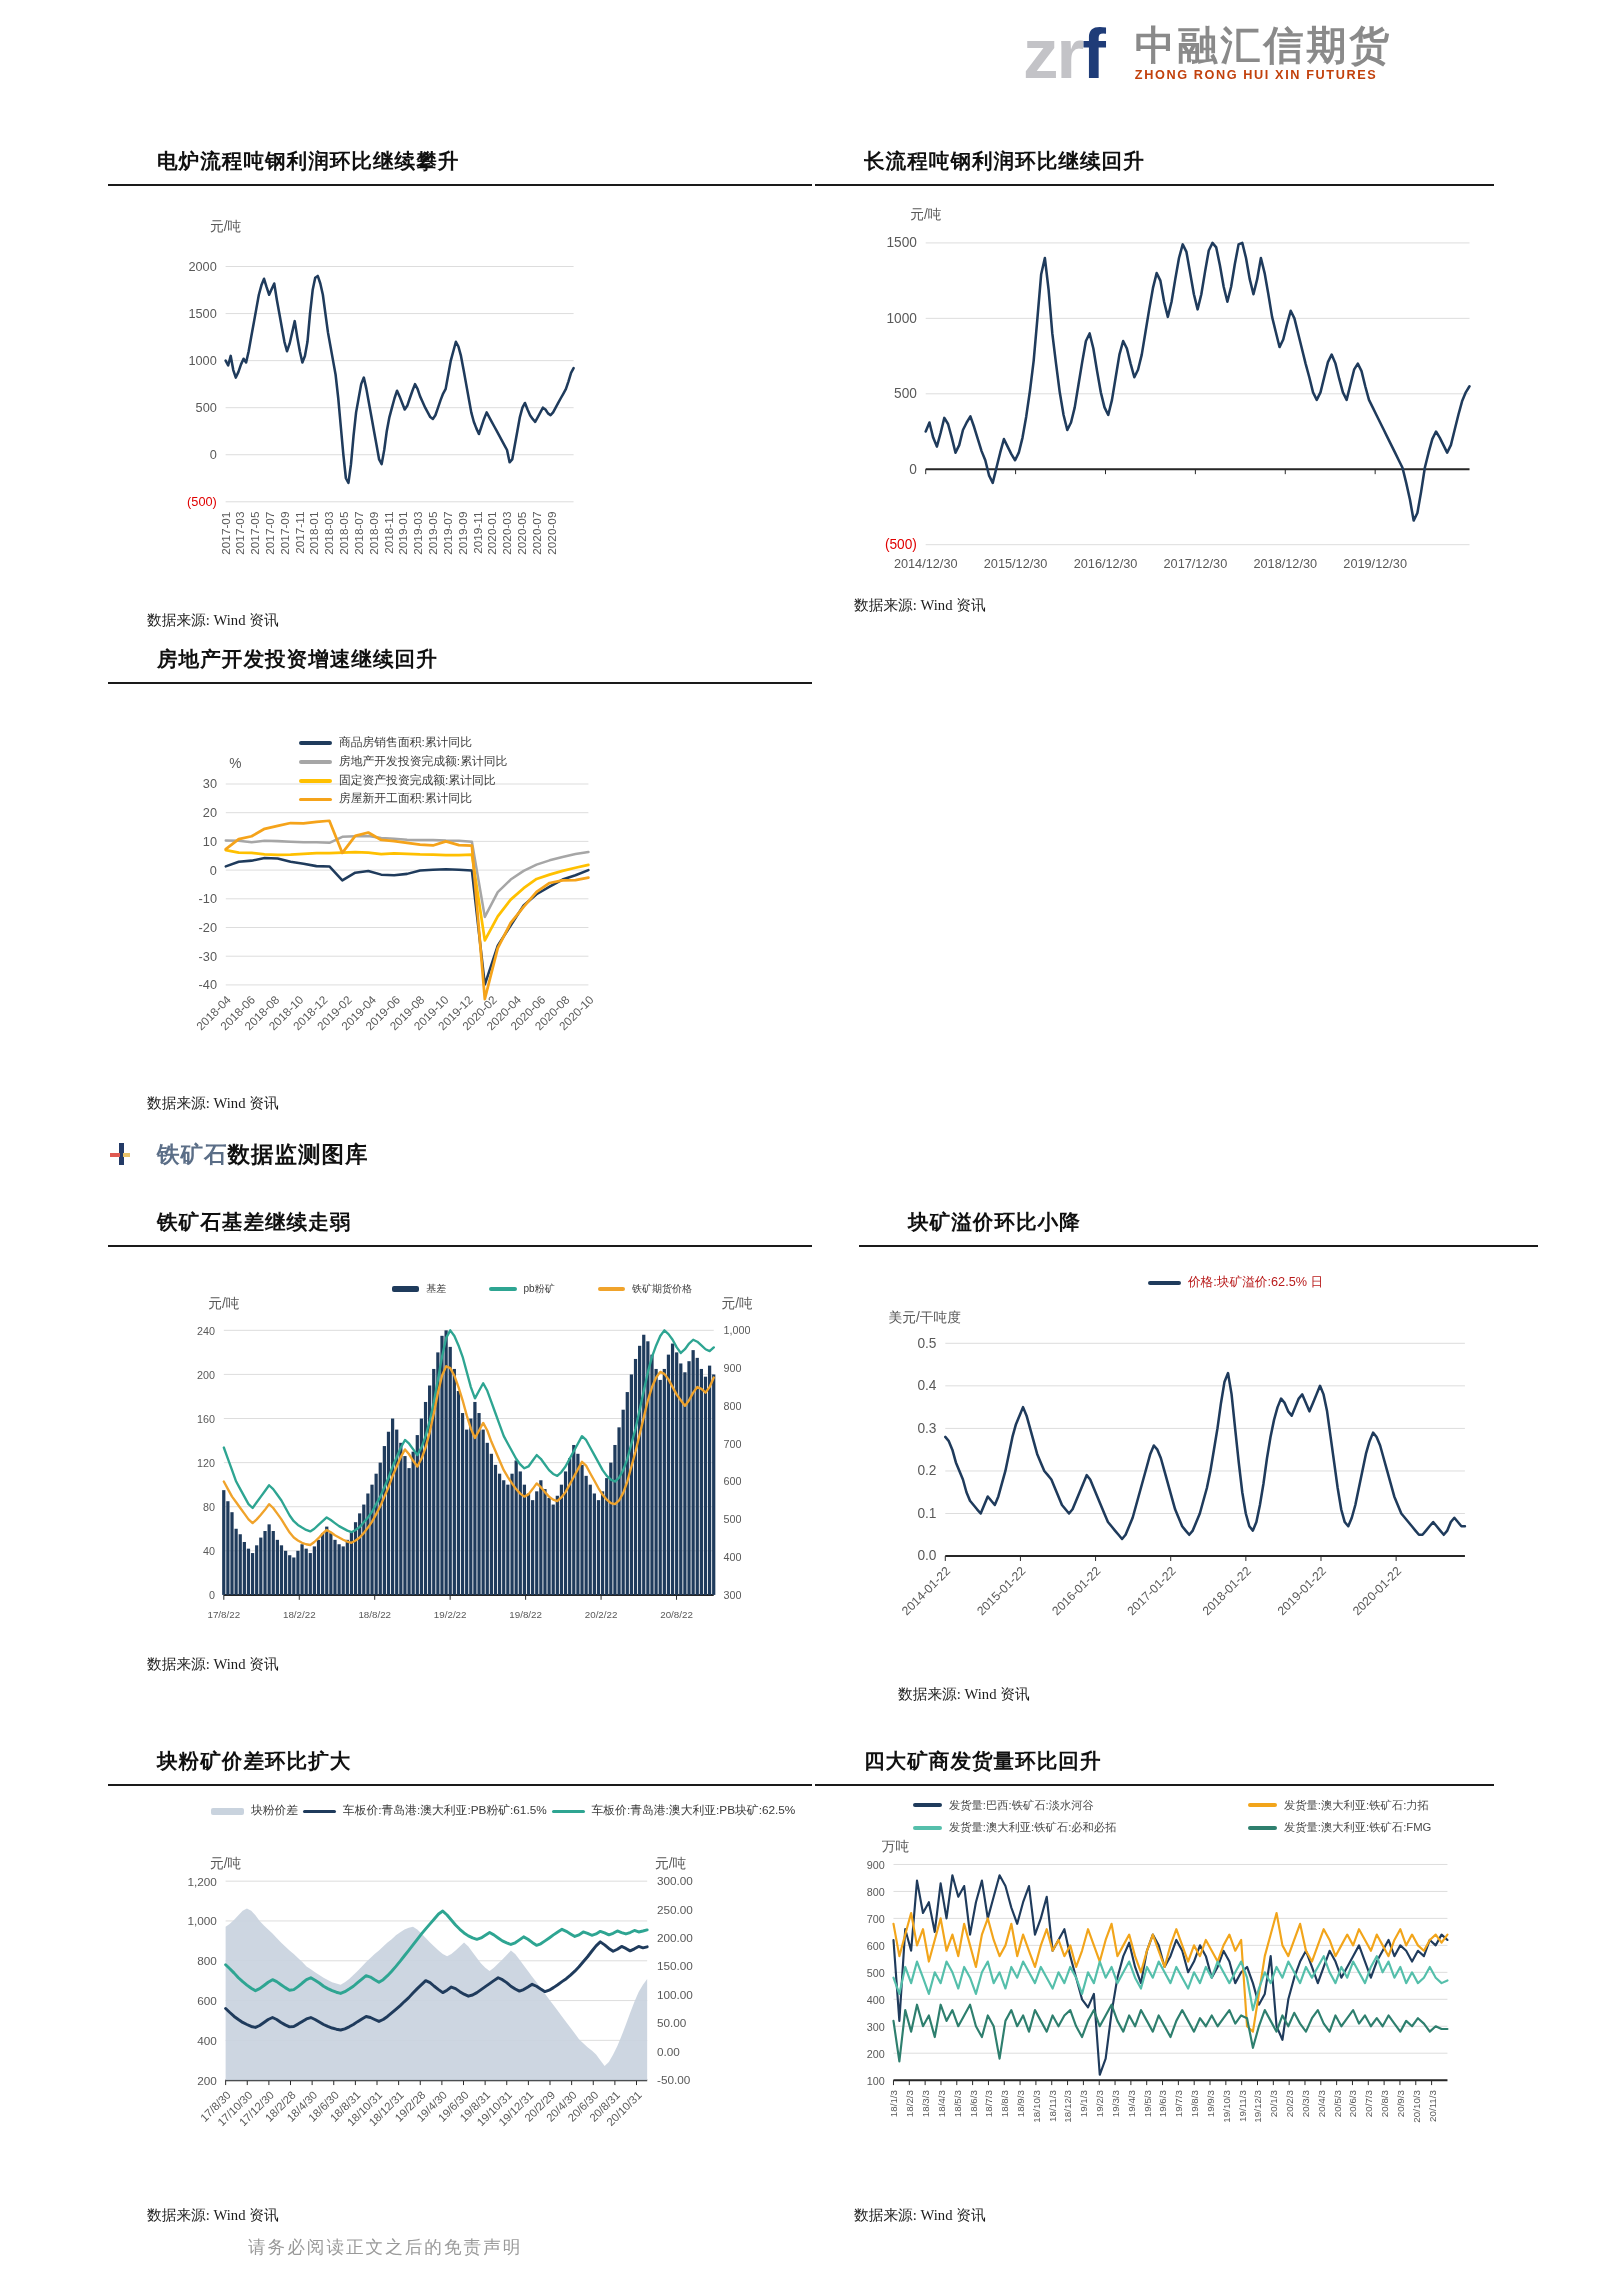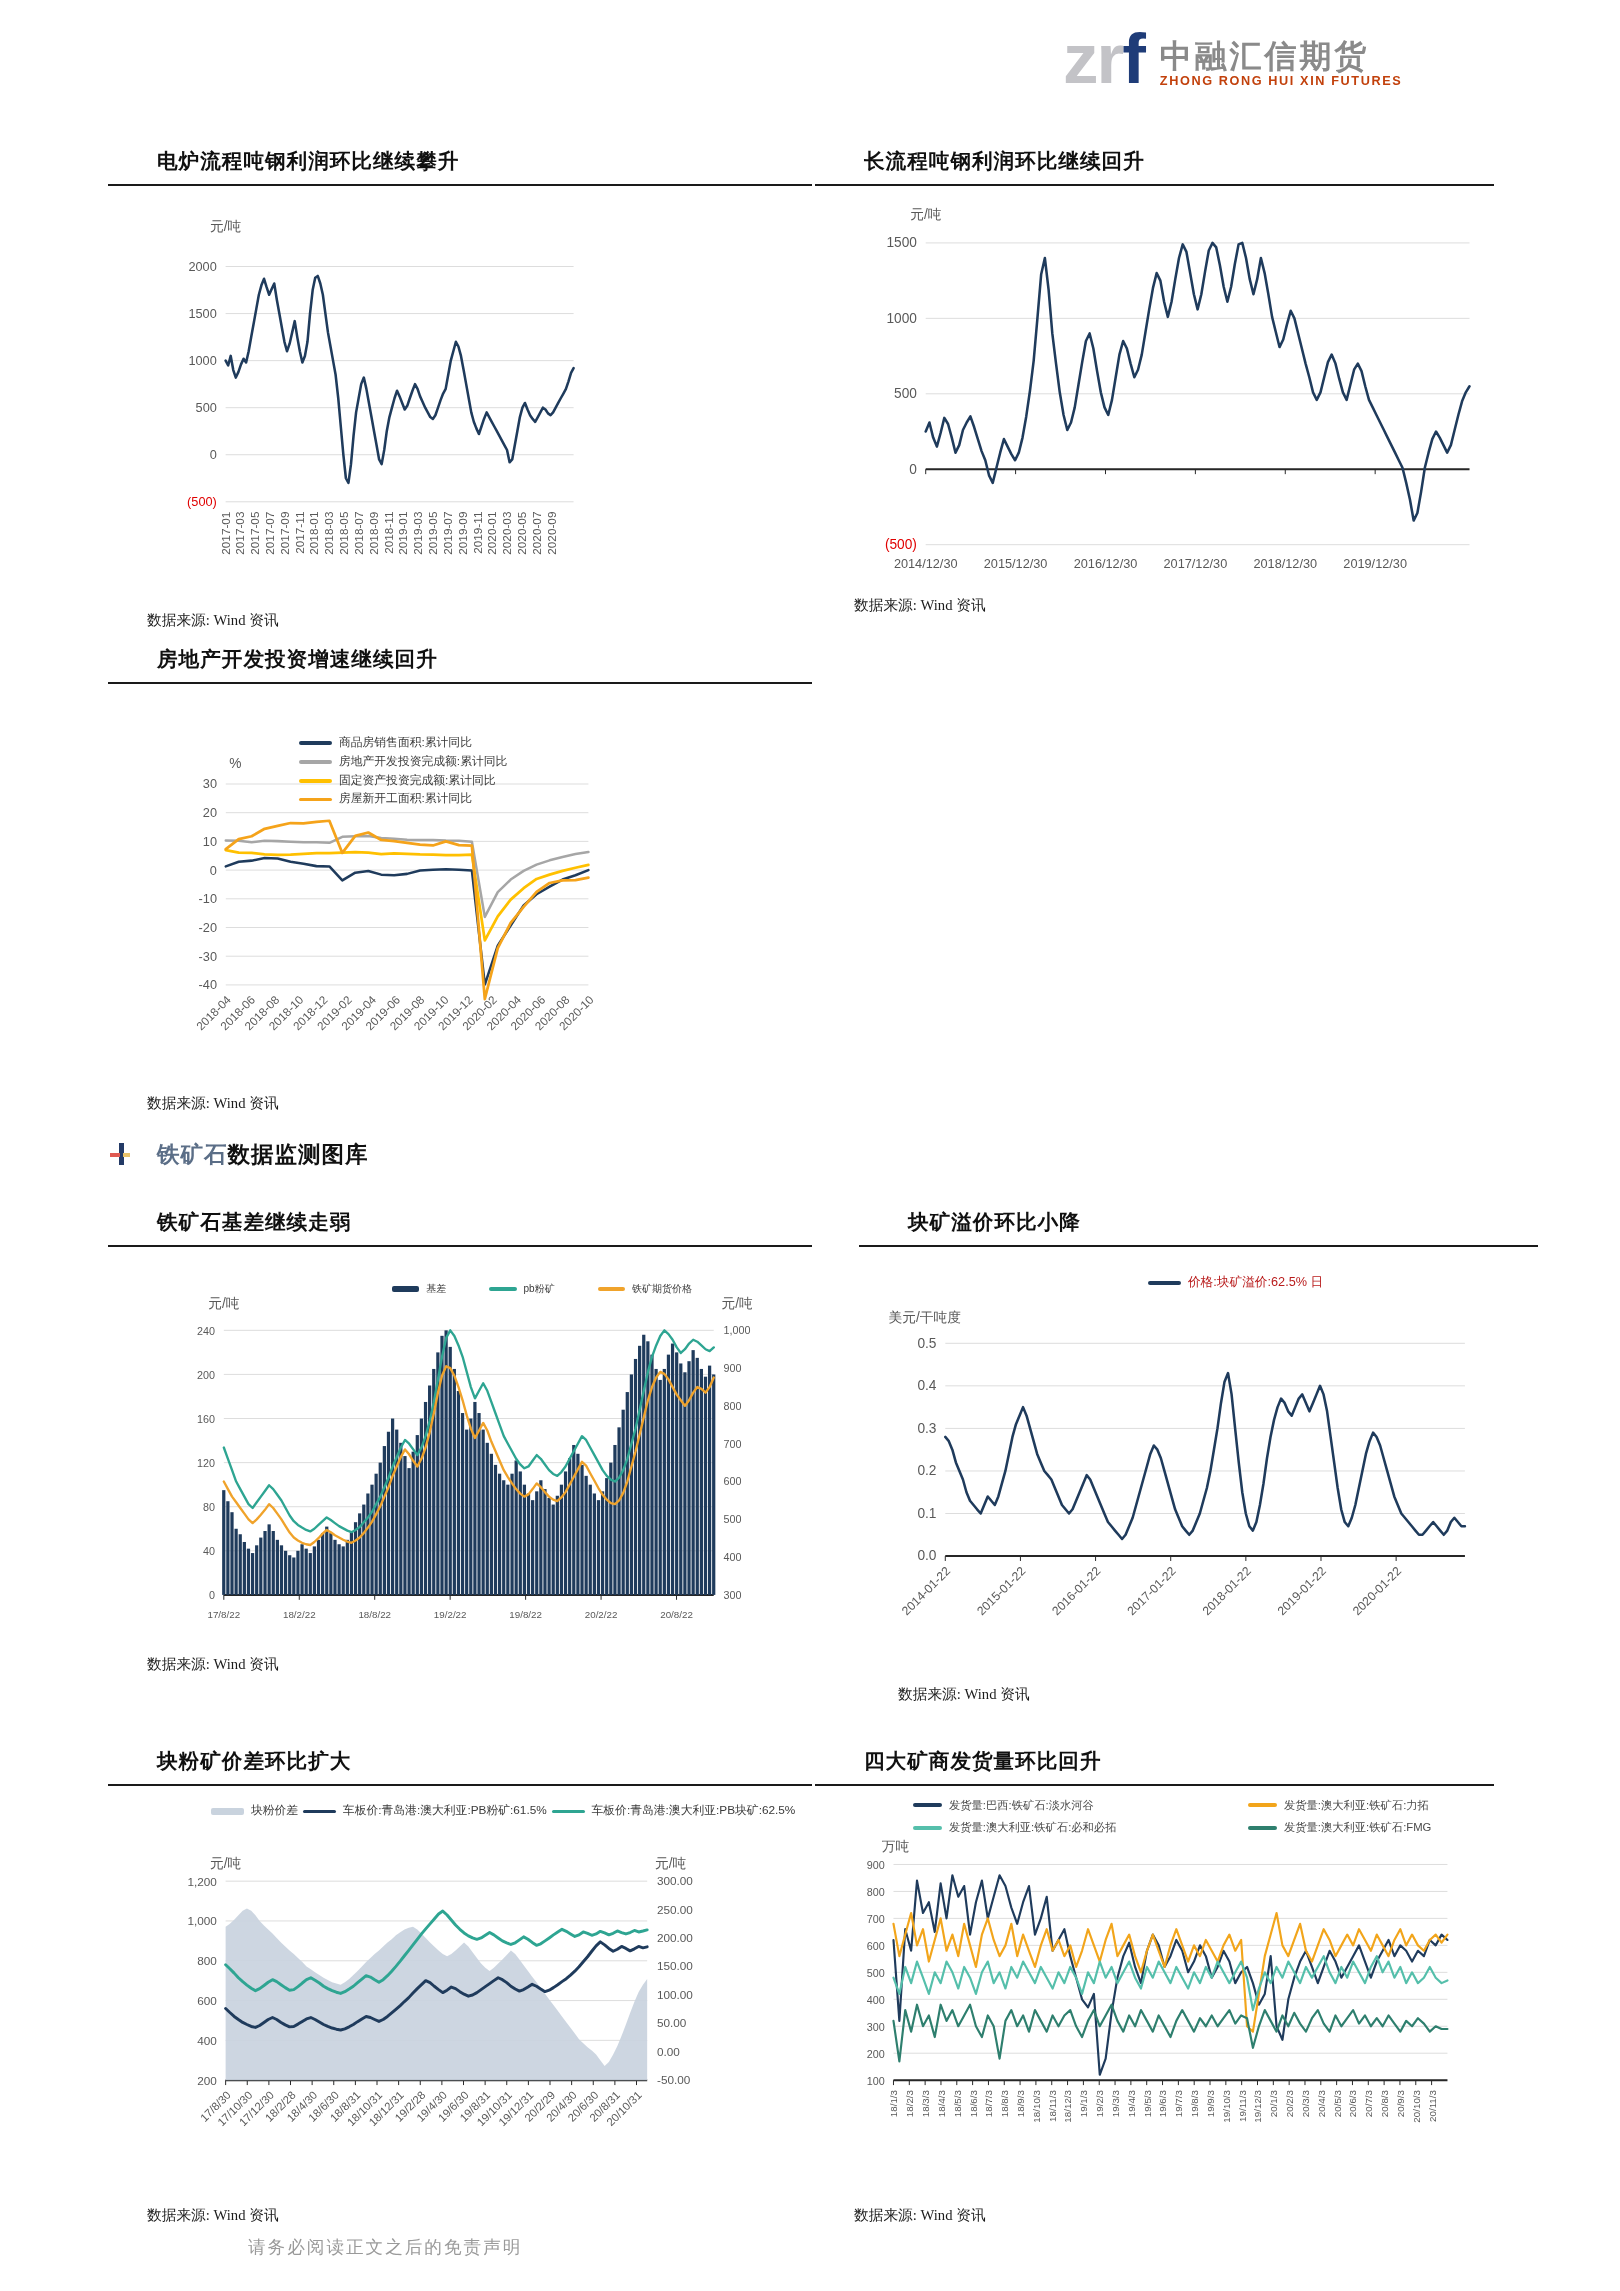--- a/index.html
+++ b/index.html
@@ -1,25 +1,25 @@
 <!DOCTYPE html>
 <html><head>
 <meta charset="utf-8">
 <style>
   html,body{margin:0;padding:0;background:#ffffff;}
   body{font-family:"Liberation Sans",sans-serif;}
   #page{position:relative;width:1620px;height:2292px;background:#fff;overflow:hidden;}
 
   
-  #logo{position:absolute;left:1063px;top:21.6px;display:flex;align-items:flex-end;gap:16px;}
+  #logo{position:absolute;left:1023px;top:21.6px;display:flex;gap:31px;}
   .logo-zrf{font-weight:bold;font-size:71px;line-height:0.9;letter-spacing:-2px;}
   .logo-zr{color:#c3c3c7;}
   .logo-f{color:#1f3c78;}
   .logo-right{display:flex;flex-direction:column;padding-bottom:2px;}
-  .logo-cn{font-size:32px;font-weight:bold;color:#8a8a8a;letter-spacing:2.9px;line-height:1.15;margin-top:16px;}
+  .logo-cn{font-size:40px;font-weight:bold;color:#8a8a8a;letter-spacing:2.9px;line-height:1.15;}
   .logo-en{font-size:12.7px;font-weight:bold;color:#c2410c;letter-spacing:1.6px;}
 
   
   .block{position:absolute;}
   .ctitle{font-size:20.6px;font-weight:bold;color:#101010;padding-left:49px;letter-spacing:1px;white-space:nowrap;}
   .rule{border-bottom:2.9px solid #1a1a1a;margin-top:8.8px;}
   .cwrap{position:relative;margin-top:2px;}
   .source{font-size:14.7px;color:#1c1c1c;margin-top:11.8px;padding-left:39px;font-family:"Liberation Serif",serif;}
 
   

